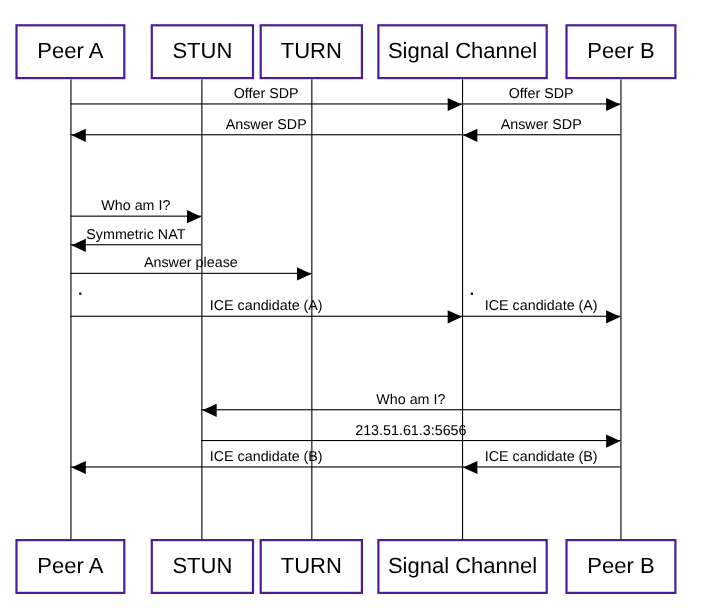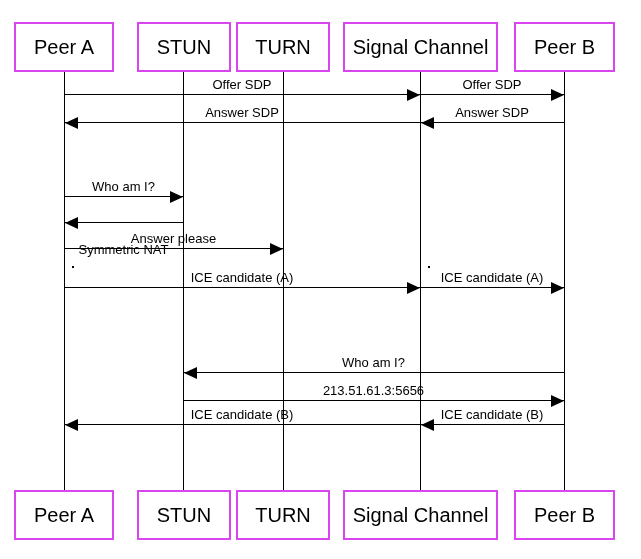--- a/index.html
+++ b/index.html
@@ -7,21 +7,21 @@
     position: relative;
     width: 641px;
     height: 559px;
     background: #ffffff;
     font-family: "Liberation Sans", sans-serif;
     overflow: hidden;
   }
   .actor-box {
     position: absolute;
     box-sizing: border-box;
-    border: 2px solid #d946ef;
+    border: 2px solid #4c1d95;
     background: #ffffff;
     display: flex;
     align-items: center;
     justify-content: center;
     font-size: 20px;
     color: #000000;
     white-space: nowrap;
     z-index: 3;
   }
   .lifeline {
@@ -92,21 +92,21 @@
     <div class="arrowhead dir-left" style="left: 421px; top: 116.5px;"></div>
     <div class="msg-label" style="left: 492px; top: 106px;">Answer SDP</div>
     <div class="msg-line" style="left: 64px; top: 122px; width: 356px;"></div>
     <div class="arrowhead dir-left" style="left: 65px; top: 116.5px;"></div>
     <div class="msg-label" style="left: 242px; top: 106px;">Answer SDP</div>
     <div class="msg-line" style="left: 64px; top: 196px; width: 119px;"></div>
     <div class="arrowhead dir-right" style="left: 170px; top: 190.5px;"></div>
     <div class="msg-label" style="left: 123.5px; top: 180px;">Who am I?</div>
     <div class="msg-line" style="left: 64px; top: 222px; width: 119px;"></div>
     <div class="arrowhead dir-left" style="left: 65px; top: 216.5px;"></div>
-    <div class="msg-label" style="left: 123.5px; top: 206px; margin-top: 37px;">Symmetric NAT</div>
+    <div class="msg-label" style="left: 123.5px; top: 206px;">Symmetric NAT</div>
     <div class="msg-line" style="left: 64px; top: 248px; width: 219px;"></div>
     <div class="arrowhead dir-right" style="left: 270px; top: 242.5px;"></div>
     <div class="msg-label" style="left: 173.5px; top: 232px;">Answer please</div>
     <div class="msg-line" style="left: 64px; top: 287px; width: 356px;"></div>
     <div class="arrowhead dir-right" style="left: 407px; top: 281.5px;"></div>
     <div class="msg-label" style="left: 242px; top: 271px;">ICE candidate (A)</div>
     <div class="msg-line" style="left: 420px; top: 287px; width: 144px;"></div>
     <div class="arrowhead dir-right" style="left: 551px; top: 281.5px;"></div>
     <div class="msg-label" style="left: 492px; top: 271px;">ICE candidate (A)</div>
     <div class="msg-line" style="left: 183px; top: 372px; width: 381px;"></div>

